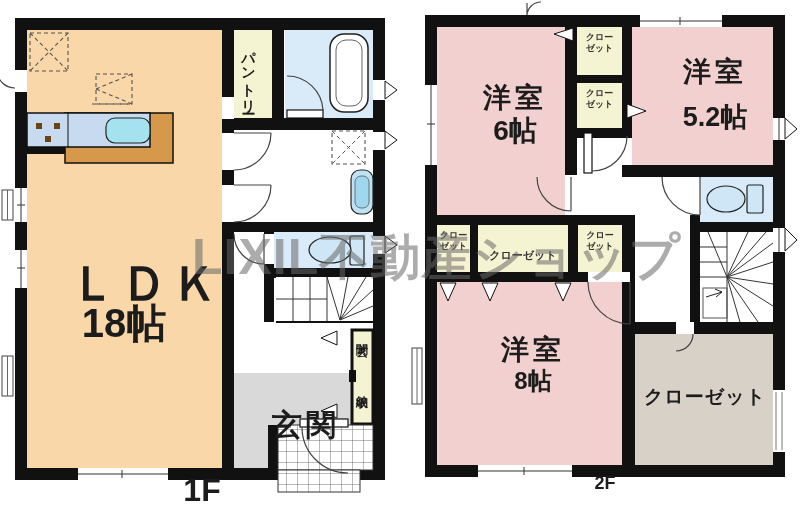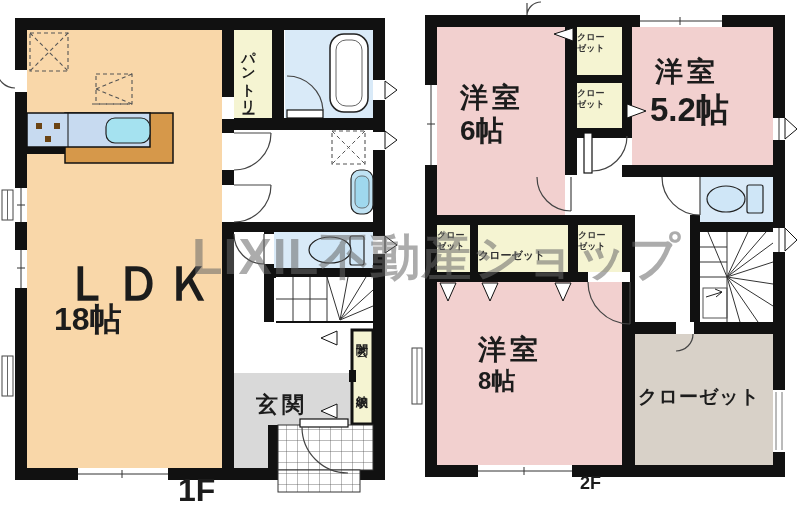--- a/index.html
+++ b/index.html
@@ -3,21 +3,21 @@
 <meta charset="utf-8">
 <style>
   html,body{margin:0;padding:0;background:#fff;}
   #canvas{
     position:relative;width:800px;height:513px;background:#ffffff;overflow:hidden;
     font-family:"Liberation Sans","DejaVu Sans",sans-serif;
   }
   #canvas svg{position:absolute;left:0;top:0;}
   .lbl{
     position:absolute;font-weight:600;color:#1c1c1c;line-height:1;
-    white-space:nowrap;text-align:left;
+    white-space:nowrap;text-align:center;
   }
   .closet-lbl{font-weight:600;color:#333;line-height:1.1;}
   .vtext{
     writing-mode:vertical-rl;text-orientation:upright;white-space:nowrap;
     font-weight:600;color:#1c1c1c;position:absolute;line-height:1;
   }
   .watermark{
     position:absolute;left:192px;top:224px;font-size:50px;font-weight:700;
     color:rgba(104,104,104,0.55);letter-spacing:1px;white-space:nowrap;z-index:30;
   }
@@ -236,33 +236,33 @@
         <rect x="703" y="288" width="24" height="30" stroke="#555"></rect>
         <path d="M727 277L708 232 M727 277L748 232 M727 277L766 232 M727 277L773 243 M727 277L773 262 M727 277L773 284 M727 277L773 306 M727 277L758 322 M727 277L740 322"></path>
       </g>
       <path d="M706 297L722 292 M722 292L715 289 M722 292L716 297" stroke="#222" stroke-width="1" fill="none"></path>
     </g>
   </g>
 </svg>
 
 <div>
   <div class="lbl" style="left:64px;top:260px;width:164px;font-size:48px;letter-spacing:3px;">ＬＤＫ</div>
-  <div class="lbl" style="left:54px;top:303px;width:140px;font-size:32px;">18帖</div>
+  <div class="lbl" style="left:54px;top:303px;width:140px;font-size:40px;">18帖</div>
   <div class="vtext" style="left:242px;top:42px;font-size:14px;">パントリー</div>
-  <div class="lbl" style="left:256px;top:394px;width:100px;font-size:22px;letter-spacing:4px;">玄関</div>
+  <div class="lbl" style="left:256px;top:410px;width:100px;font-size:30px;letter-spacing:4px;">玄関</div>
   <div class="vtext" style="left:356px;top:335px;font-size:12px;">玄関</div>
   <div class="vtext" style="left:356px;top:386px;font-size:12px;">収納</div>
   <div class="lbl" style="left:178px;top:474px;width:48px;font-size:32px;">1F</div>
 </div>
 
 <div>
   <div class="lbl" style="left:460px;top:84px;width:110px;font-size:28px;letter-spacing:4px;">洋室</div>
   <div class="lbl" style="left:460px;top:117px;width:110px;font-size:28px;">6帖</div>
   <div class="lbl" style="left:655px;top:58px;width:120px;font-size:28px;letter-spacing:4px;">洋室</div>
-  <div class="lbl" style="left:650px;top:93px;width:130px;font-size:33px;">5.2帖</div>
+  <div class="lbl" style="left:650px;top:104px;width:130px;font-size:27px;">5.2帖</div>
   <div class="lbl" style="left:478px;top:336px;width:110px;font-size:28px;letter-spacing:4px;">洋室</div>
   <div class="lbl" style="left:478px;top:369px;width:110px;font-size:24px;">8帖</div>
   <div class="lbl" style="left:638px;top:387px;width:134px;font-size:19px;letter-spacing:1px;">クローゼット</div>
 
   <div class="lbl closet-lbl" style="left:577px;top:33px;width:45px;font-size:9px;">クロー</div>
   <div class="lbl closet-lbl" style="left:577px;top:44px;width:45px;font-size:9px;">ゼット</div>
   <div class="lbl closet-lbl" style="left:577px;top:89px;width:45px;font-size:9px;">クロー</div>
   <div class="lbl closet-lbl" style="left:577px;top:100px;width:45px;font-size:9px;">ゼット</div>
   <div class="lbl closet-lbl" style="left:437px;top:231px;width:33px;font-size:9px;">クロー</div>
   <div class="lbl closet-lbl" style="left:437px;top:242px;width:33px;font-size:9px;">ゼット</div>

